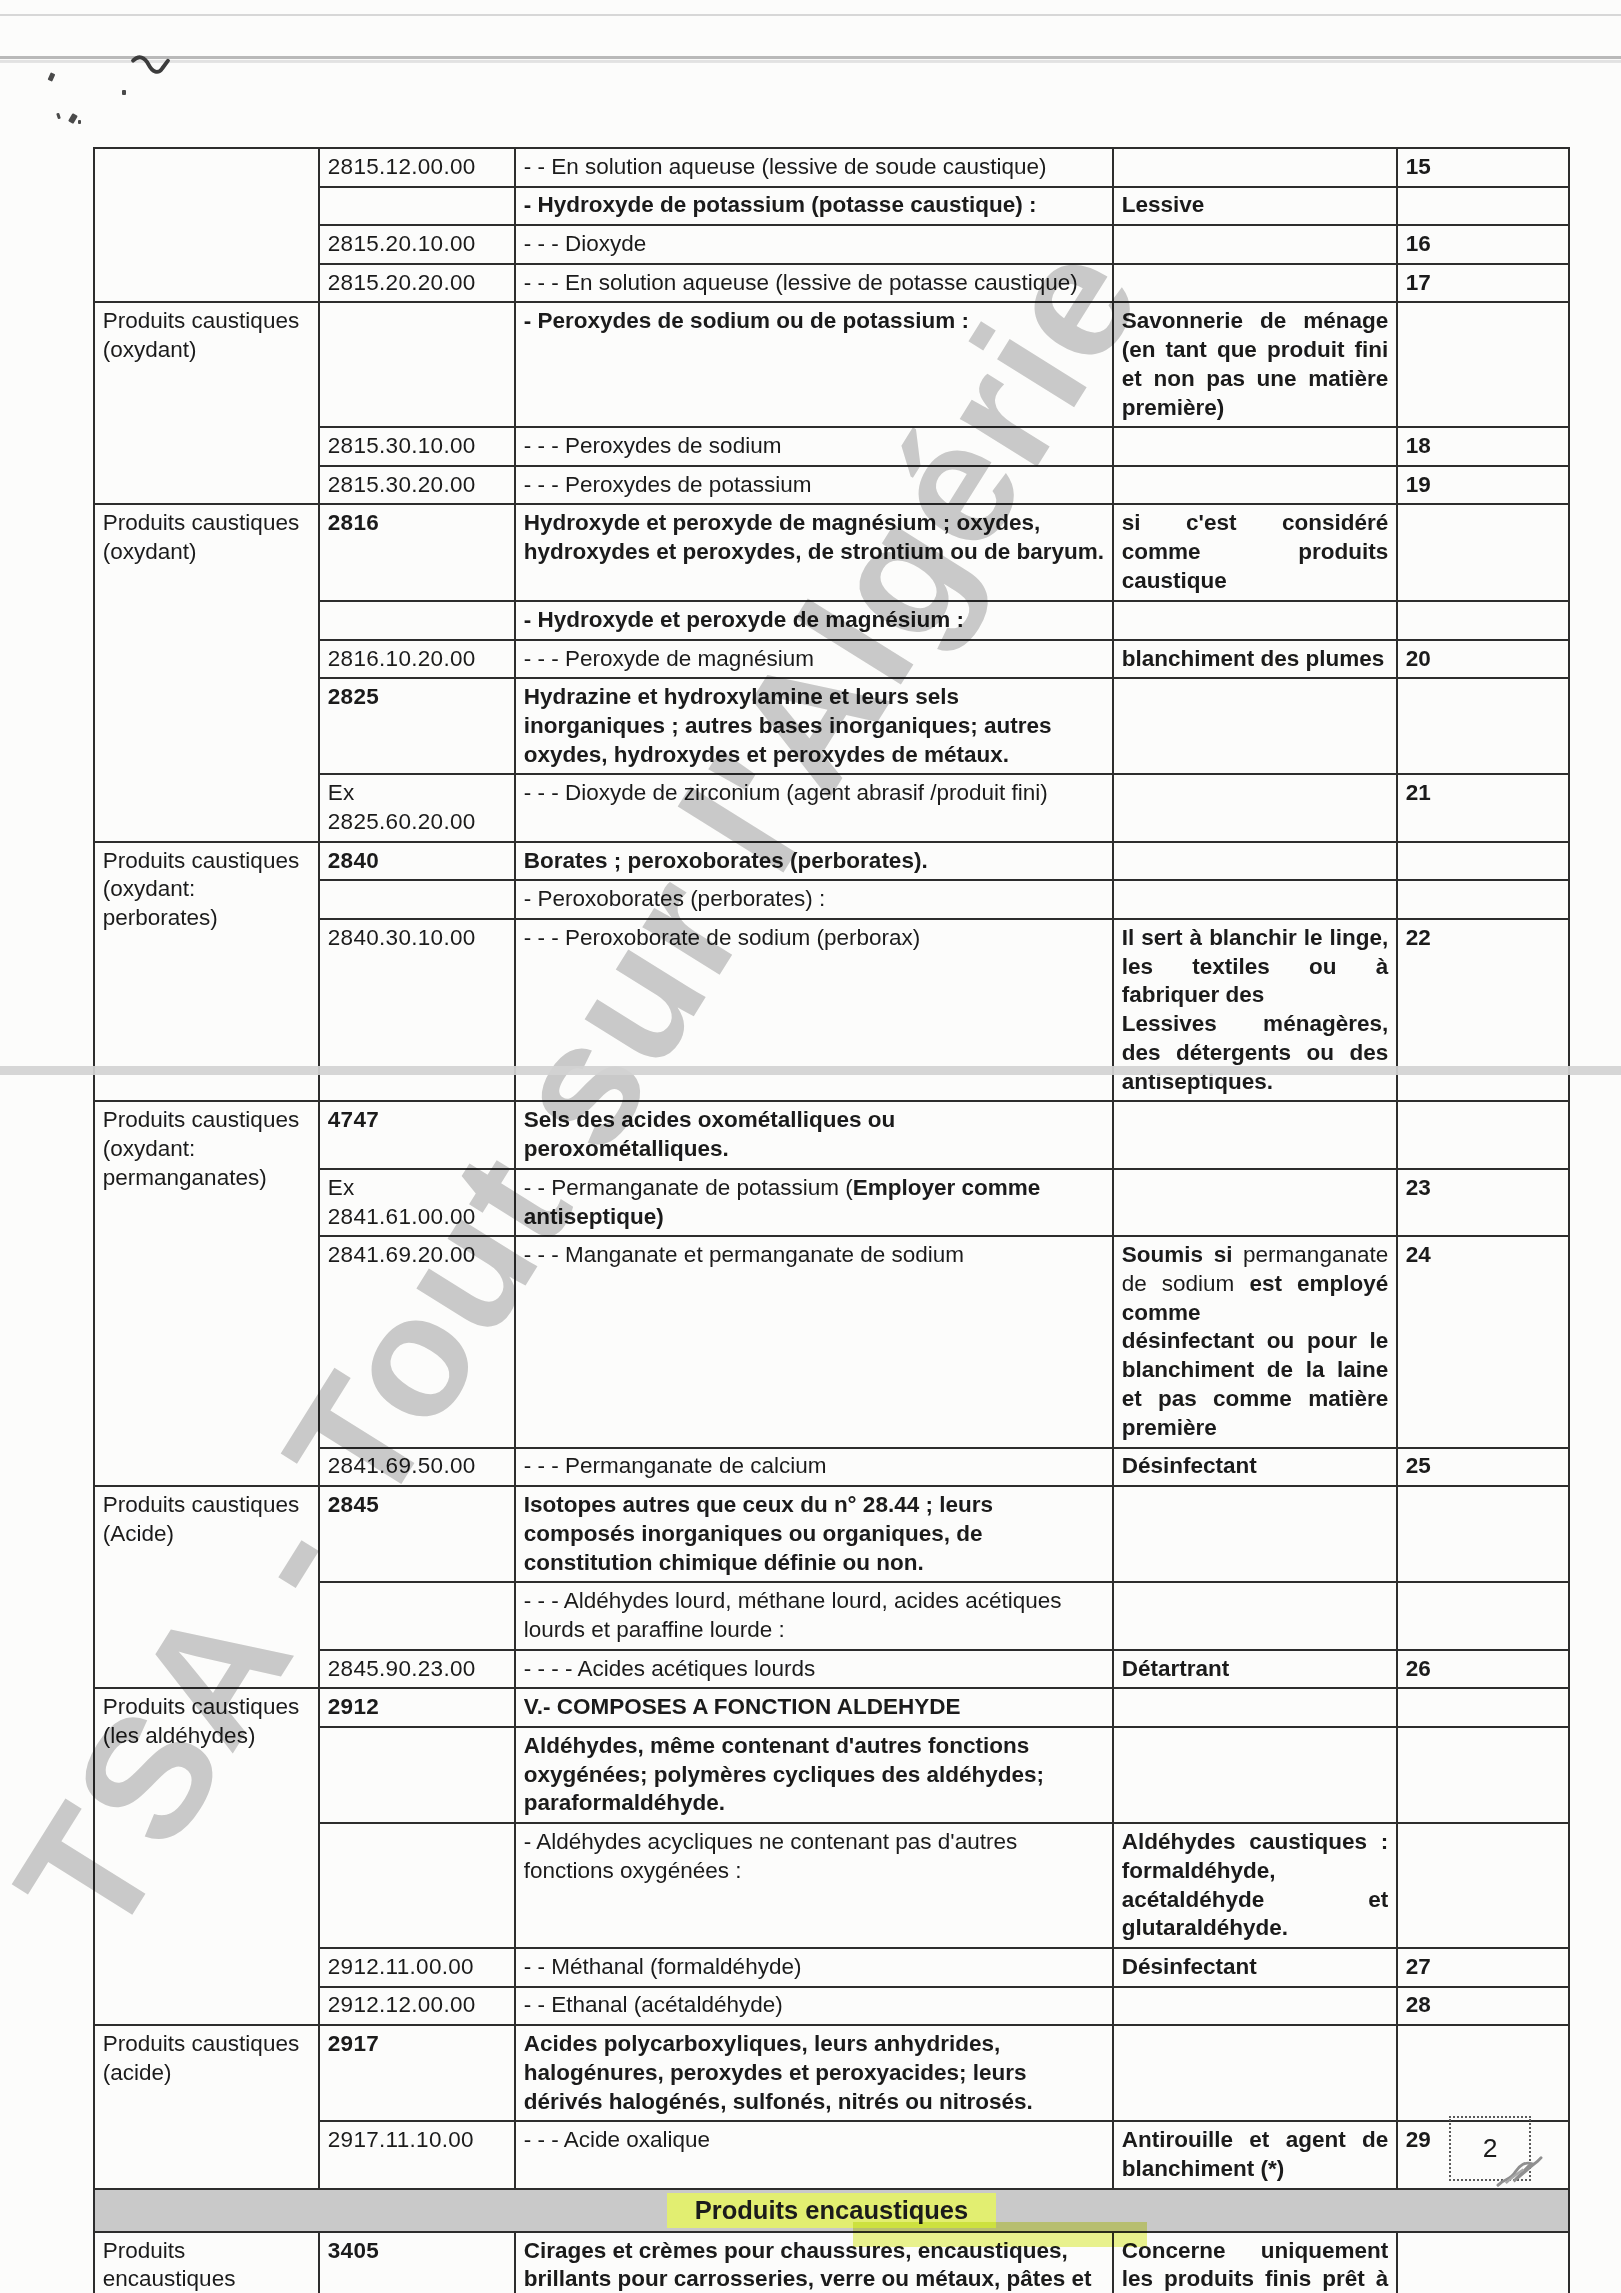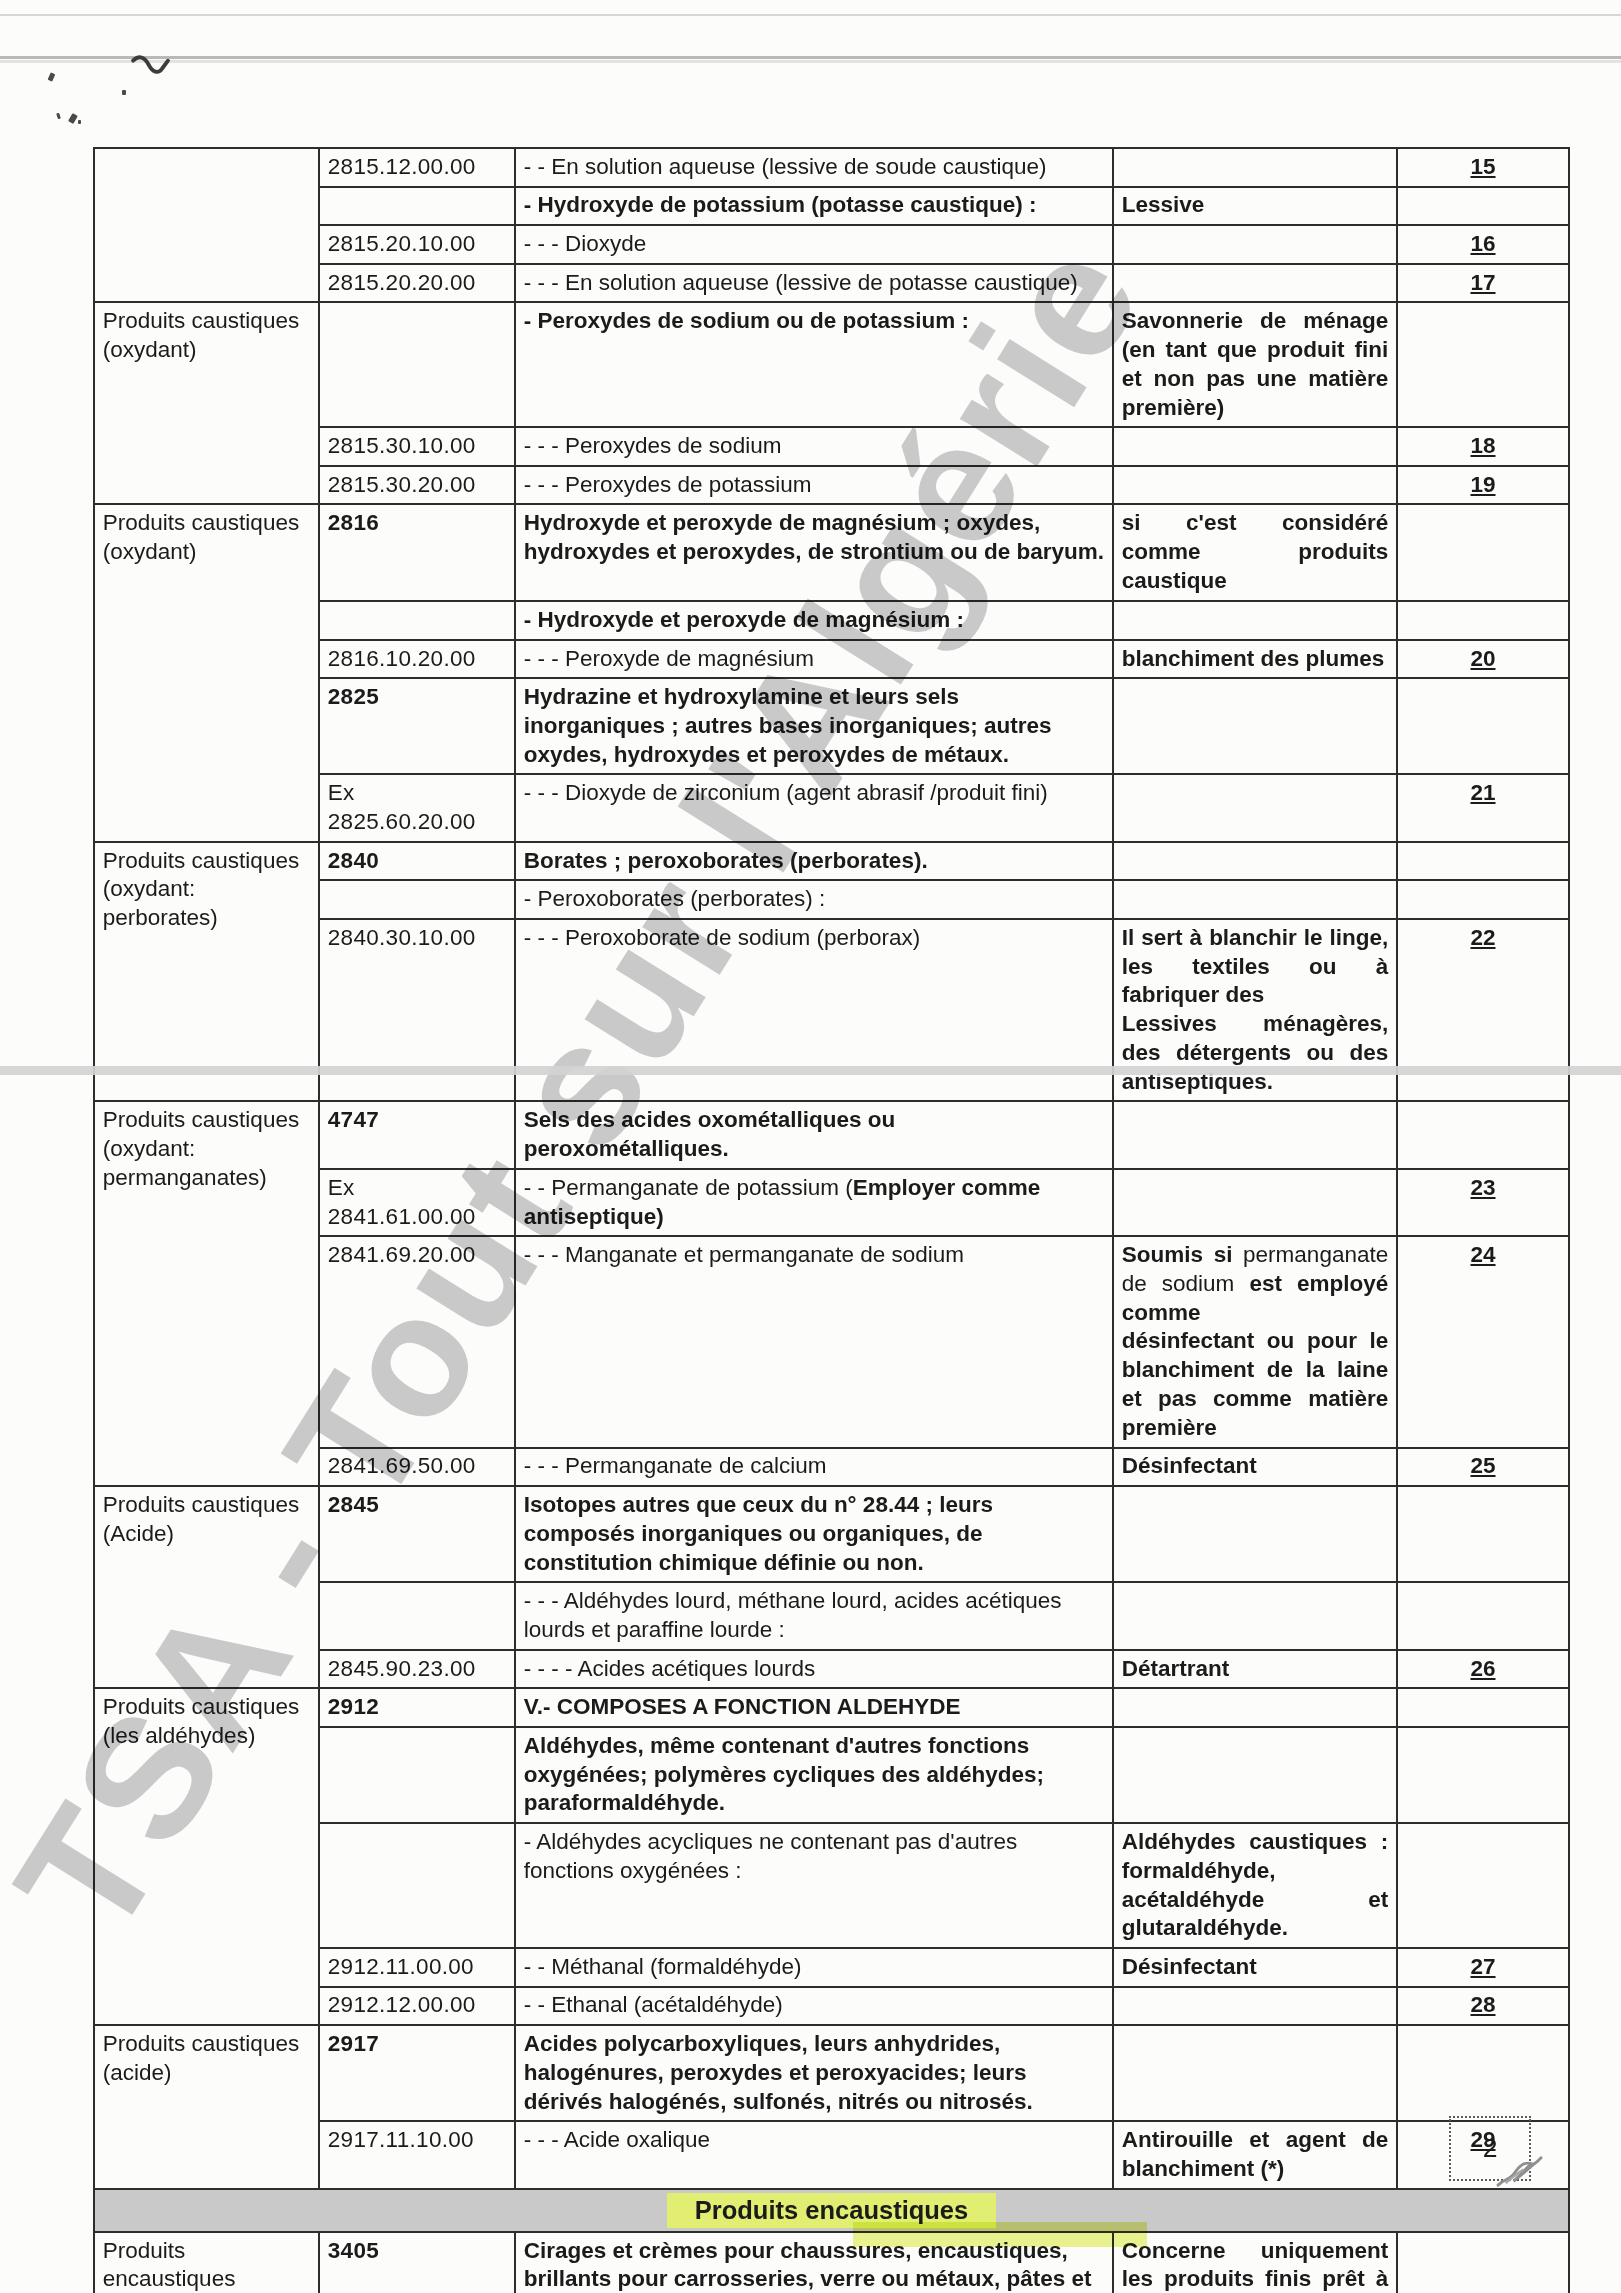--- a/index.html
+++ b/index.html
@@ -13,21 +13,21 @@
              font-size:172px;font-weight:bold;white-space:nowrap;color:rgba(128,128,128,0.40);
              letter-spacing:2.9px;z-index:6;pointer-events:none;mix-blend-mode:multiply;}
   table.tariff{position:absolute;left:93px;top:147px;width:1475px;border-collapse:collapse;
                table-layout:fixed;z-index:2;}
   table.tariff td{border:2px solid #2d2d2d;vertical-align:top;font-size:22.5px;line-height:1.28;
                   padding:3.9px 7.8px;background:transparent;}
   td.c-cat{padding:6.9px 5.9px 5.9px 11.8px;line-height:1.5;}
   td.c-code{padding:3.9px 3.9px 3.9px 13.7px;letter-spacing:0.3px;}
   td.c-desc{padding-left:11.8px;}
   td.c-note{font-weight:bold;text-align:justify;padding:4.9px 11.8px;line-height:1.32;}
-  td.c-num{text-align:center;font-size:23.5px;font-weight:bold;padding-top:4.9px;text-decoration:underline;}
+  td.c-num{text-align:left;font-size:23.5px;font-weight:bold;padding-top:4.9px;}
   .bd{font-weight:bold;}
   .rg{font-weight:normal;}
   td.band-cell{text-align:center;vertical-align:middle;position:relative;overflow:visible;}
   .band-label{font-weight:bold;font-size:25.5px;padding:2.9px 27.4px 4.9px;}
   .band-smear{position:absolute;left:calc(50% + 21.6px);top:32px;width:294px;height:25.5px;
               opacity:0.8;mix-blend-mode:multiply;pointer-events:none;display:block;}
   .streak{position:absolute;left:0;top:1066px;width:1621px;height:8.8px;
           background:rgba(211,211,211,0.93);z-index:7;pointer-events:none;}
   .pagebox{position:absolute;left:1449px;top:2116px;width:78px;height:61px;
            border:2px dotted #5a5a5a;display:flex;align-items:center;justify-content:center;

